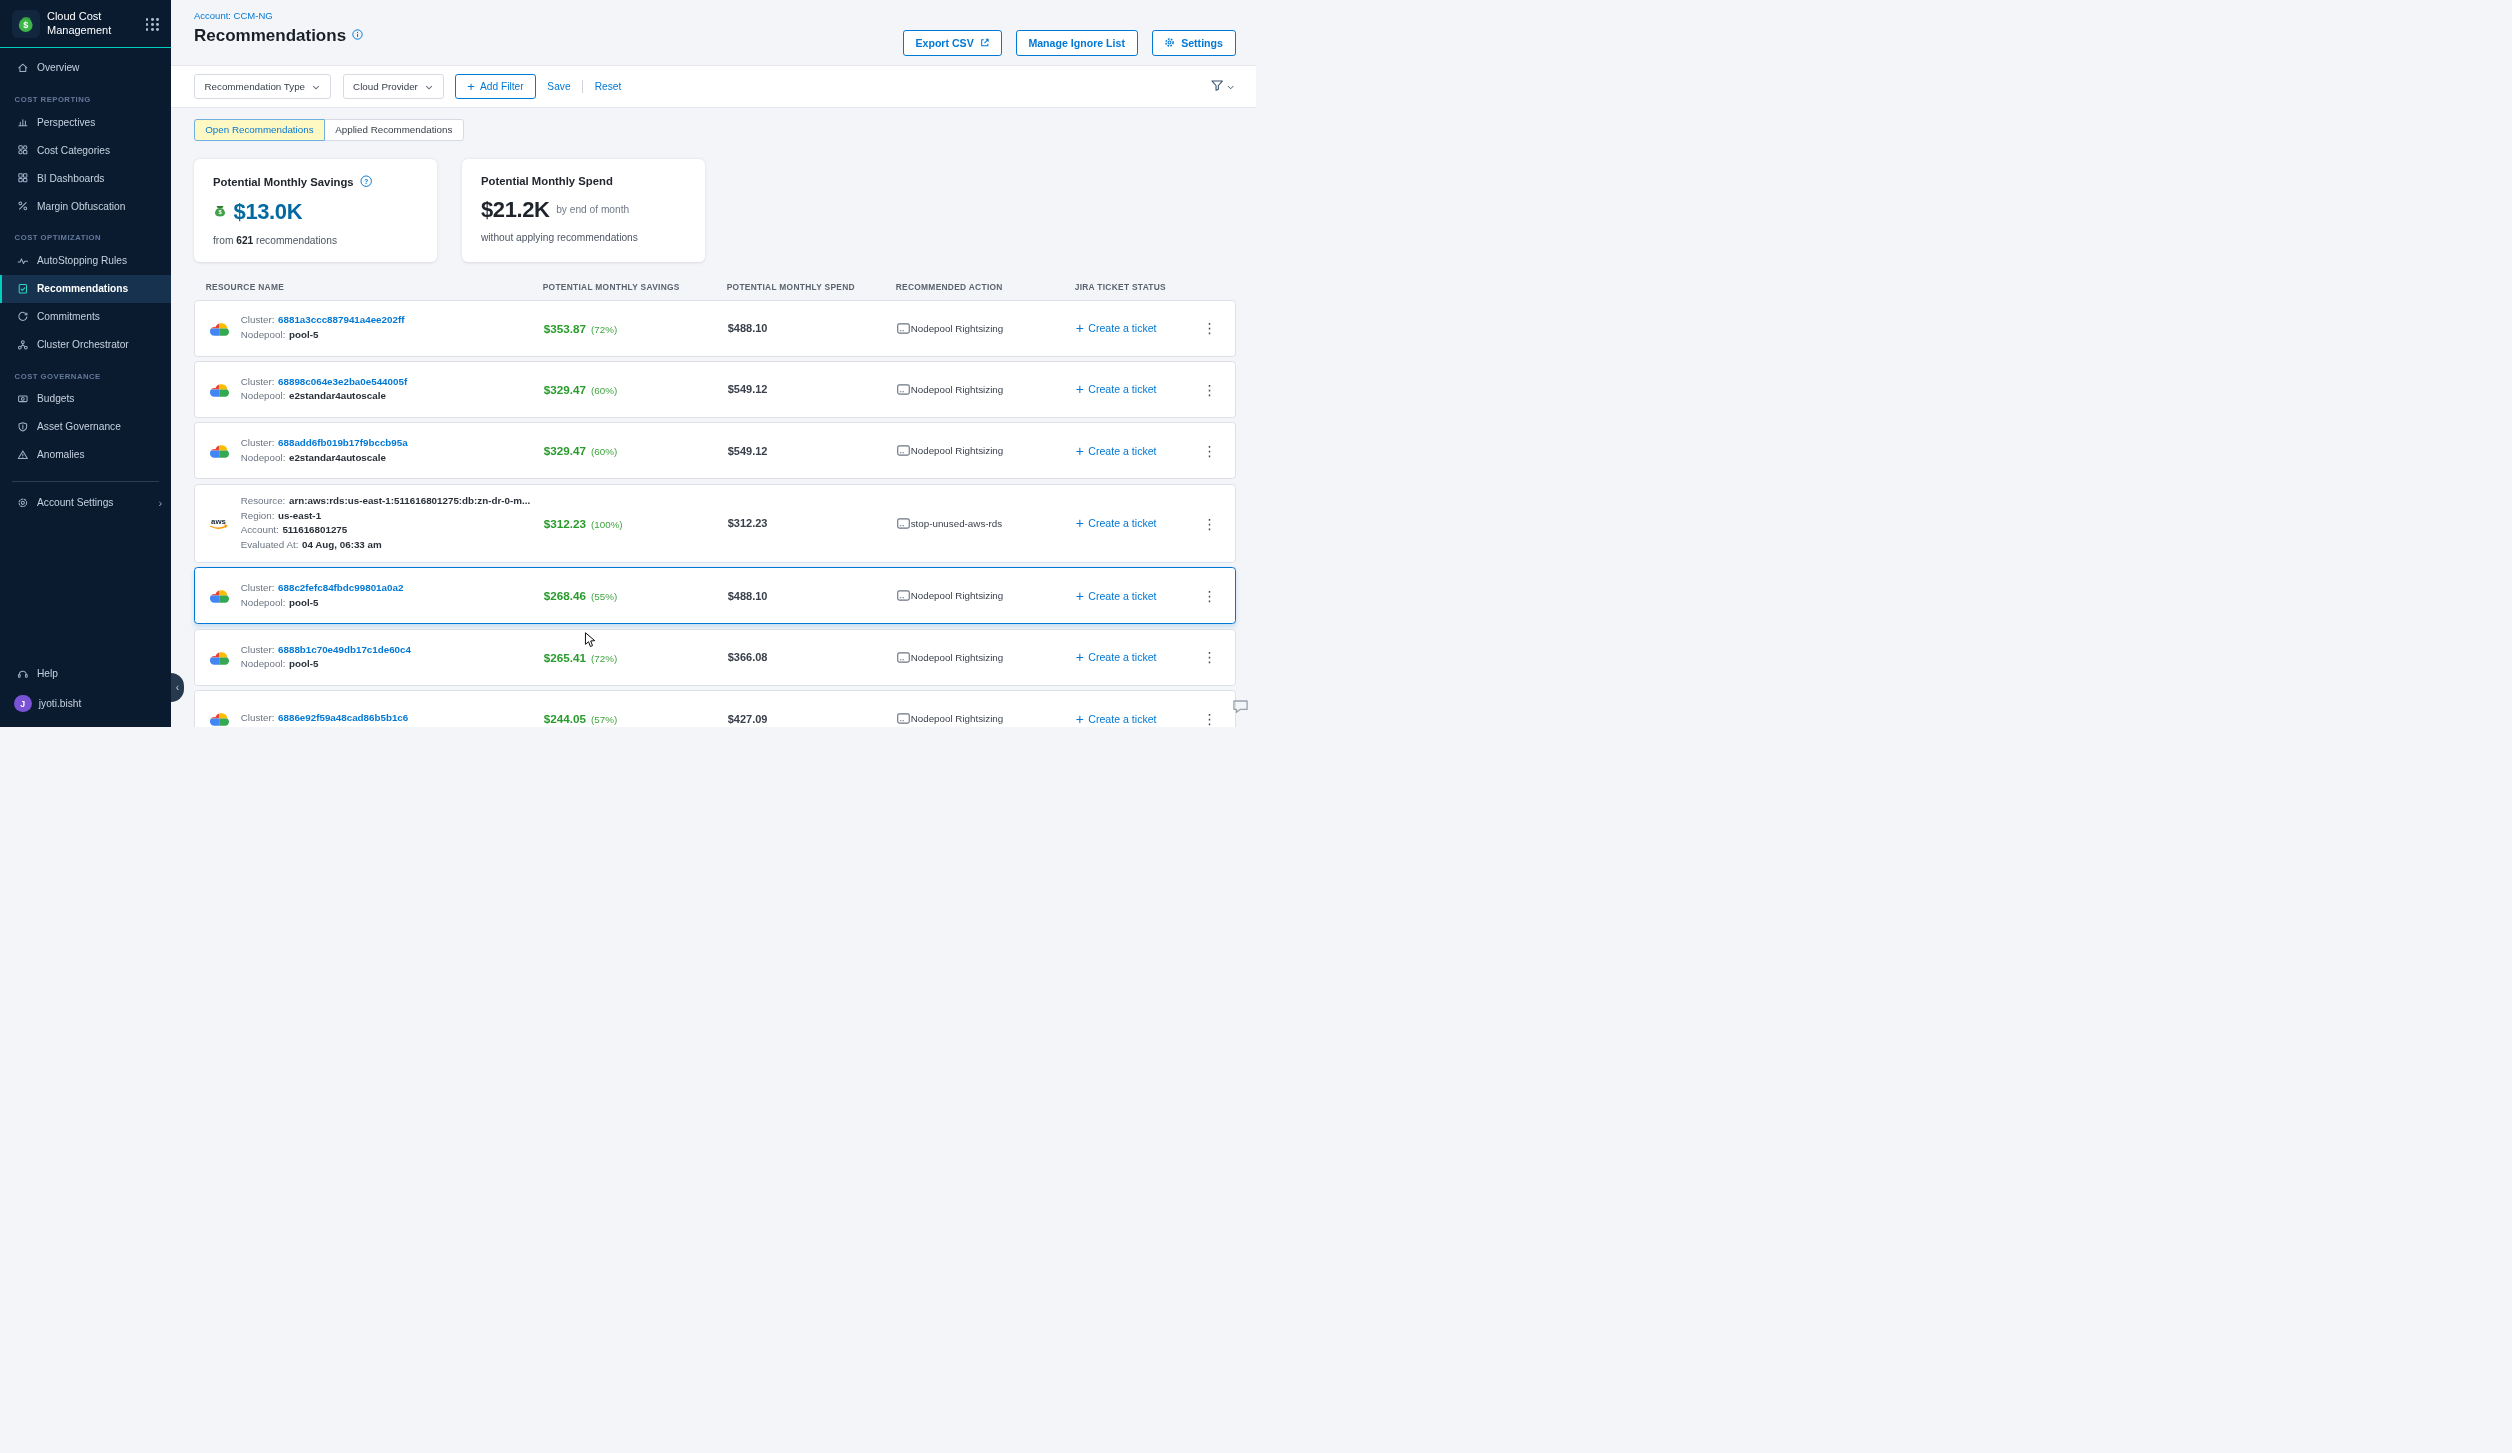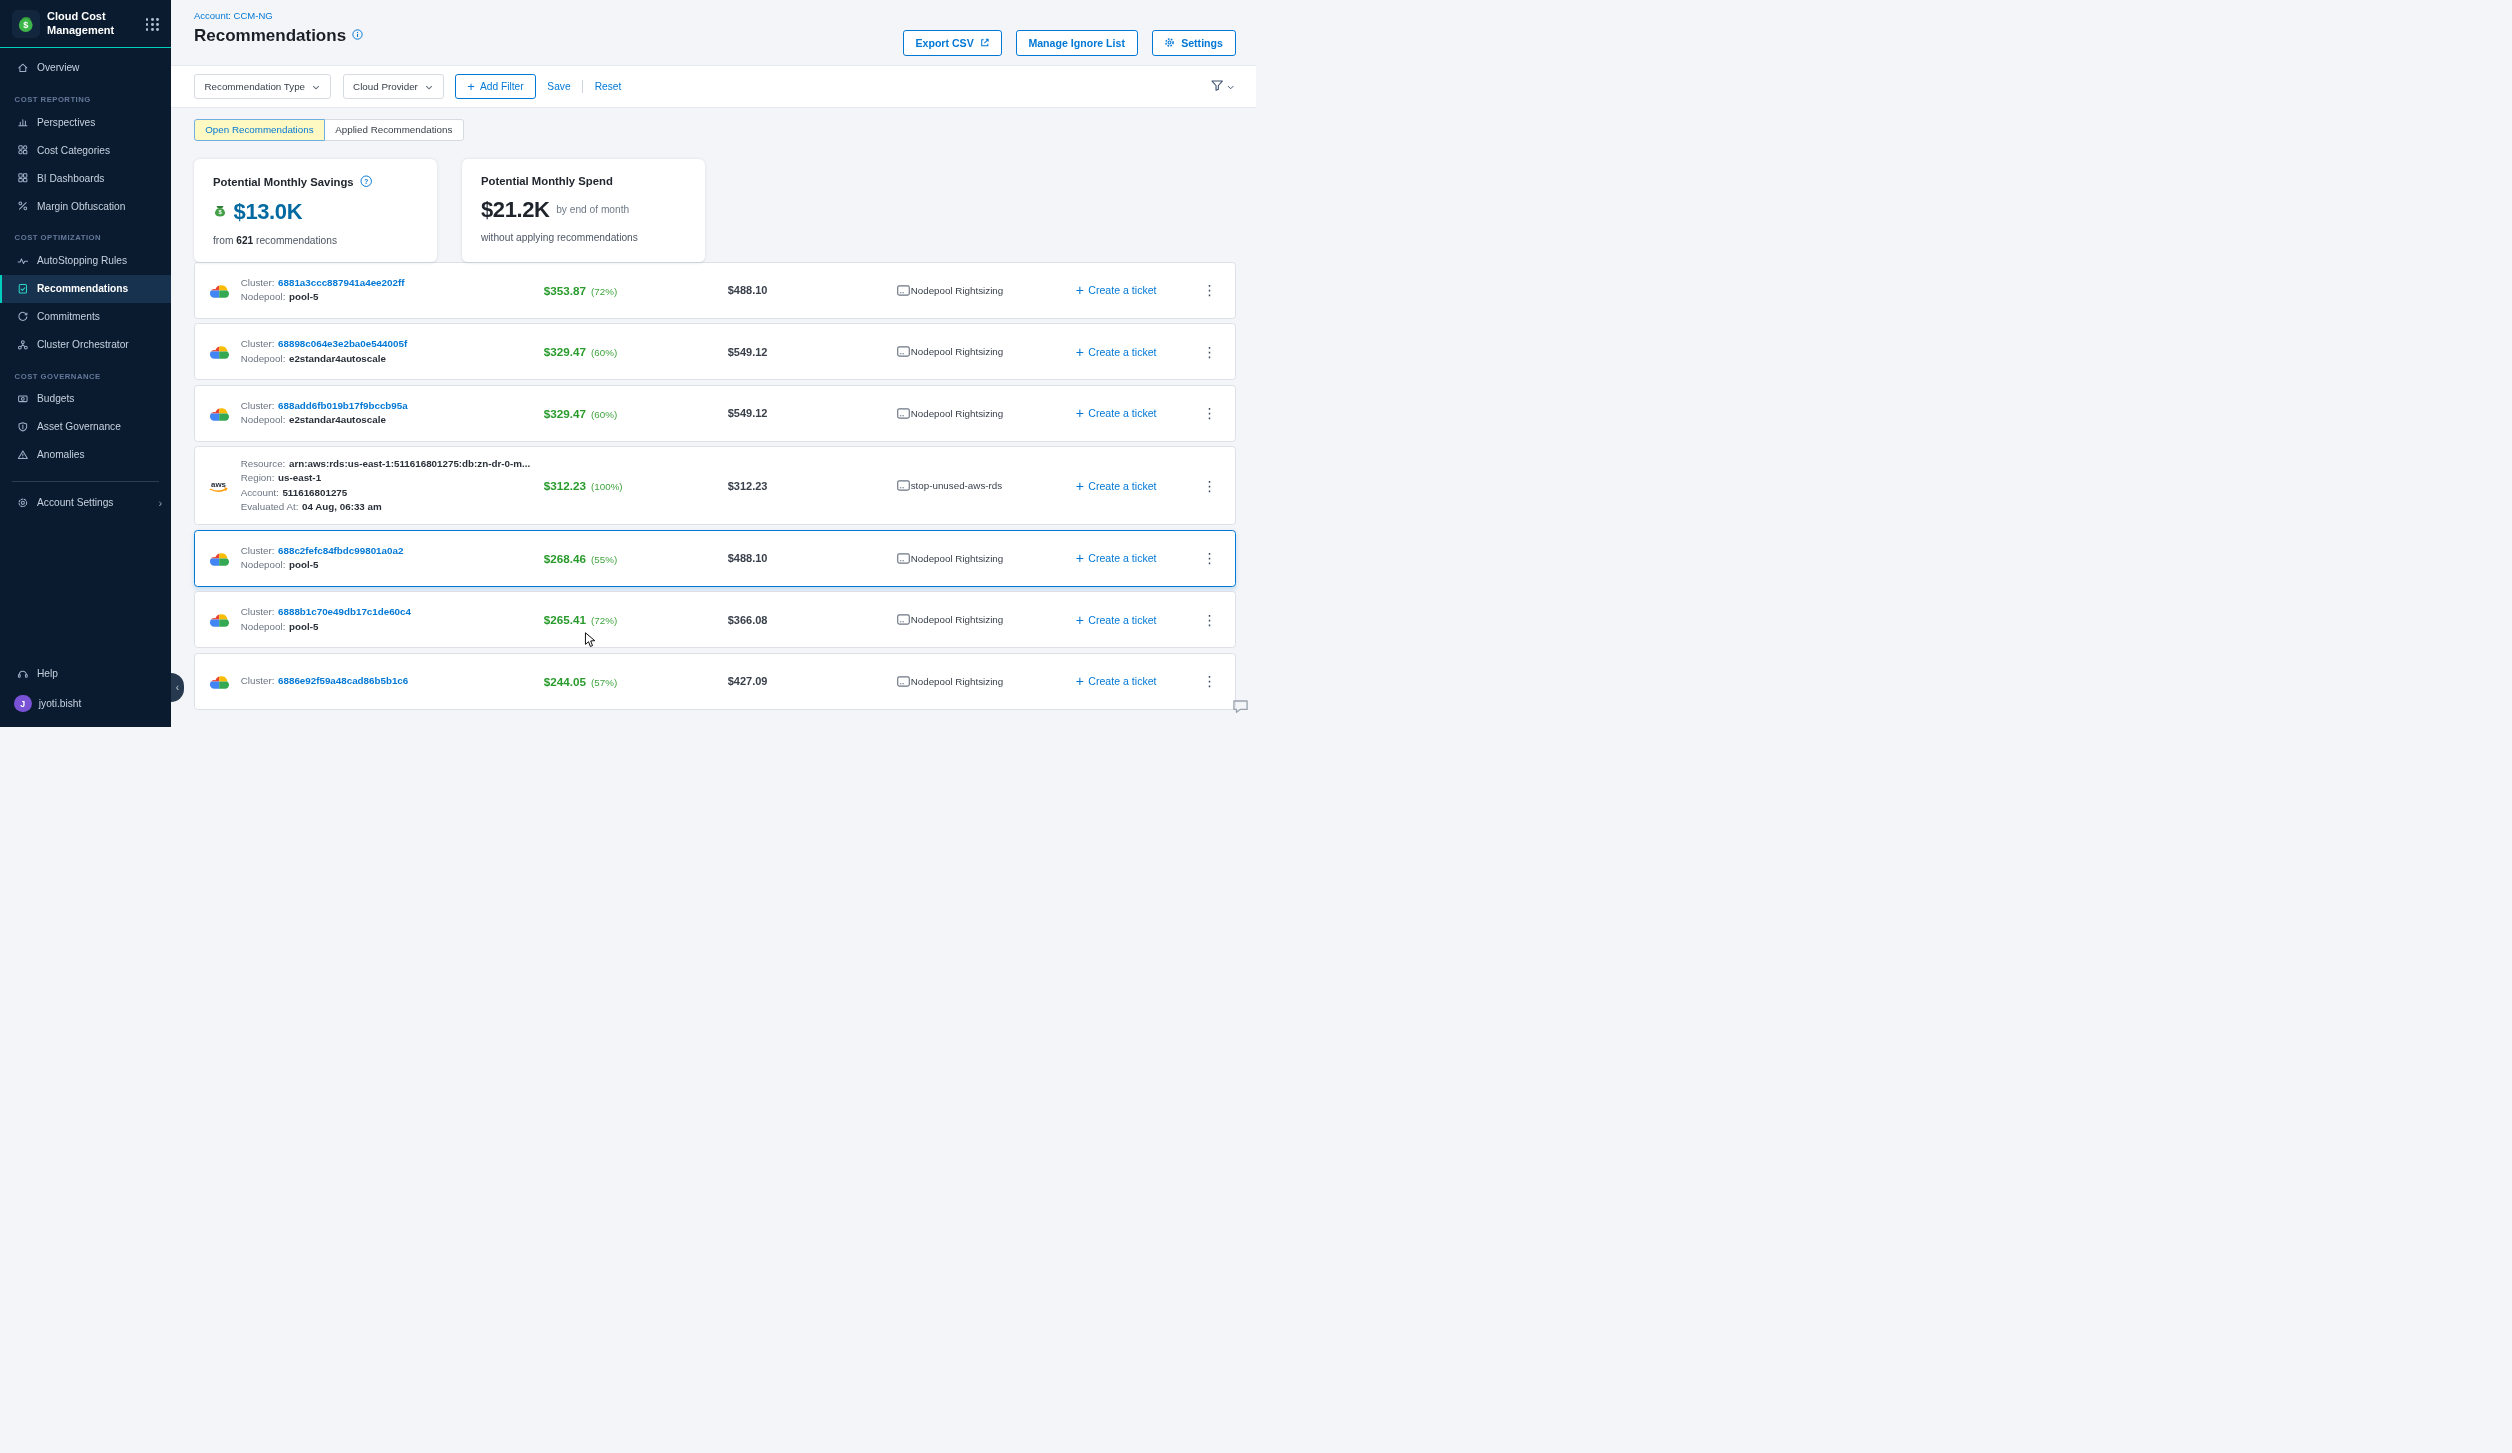--- a/index.html
+++ b/index.html
@@ -4,21 +4,21 @@
 <style>
   *{box-sizing:border-box;margin:0;padding:0}
   html,body{width:1256px;height:727px;overflow:hidden}
   body{font-family:"Liberation Sans",sans-serif;background:#f4f5f8;position:relative;font-size:10.2px;color:#22262e}
   .app{display:flex;width:100%;height:100%}
 
   
   .sidebar{width:171px;min-width:171px;background:#0a1b30;color:#c7d2e0;display:flex;flex-direction:column;position:relative;z-index:2}
   .side-header{display:flex;align-items:center;gap:7.3px;padding:10.2px 10.2px 8.8px 11.7px;border-bottom:1.5px solid #00cfc0}
   .logo{width:28px;height:28px;border-radius:5.8px;background:#12263e;display:flex;align-items:center;justify-content:center;flex:none}
-  .app-title{flex:1;font-size:11px;font-weight:700;color:#fff;line-height:1.25}
+  .app-title{flex:1;font-size:11px;font-weight:400;color:#fff;line-height:1.25}
   .app-title span{display:block}
   .apps-grid{display:grid;grid-template-columns:repeat(3,2.9px);grid-gap:2.2px;cursor:pointer;padding:2.2px}
   .apps-grid i{width:2.9px;height:2.9px;border-radius:50%;background:#aebdcf}
   .side-nav{padding-top:5.8px}
   .nav-section{font-size:7.7px;letter-spacing:0.5px;color:#64789a;margin:13px 0 4.4px 14.6px;font-weight:700}
   .nav-item{display:flex;align-items:center;gap:8px;height:28px;padding:0 8.8px 0 14px;font-size:10.2px;color:#c7d2e0;cursor:pointer;border-left:2.2px solid transparent}
   .nav-item .nicon{width:13px;display:flex;align-items:center;justify-content:center;flex:none}
   .nav-item.active{background:#17324f;border-left-color:#00cfc0;color:#fff;font-weight:600}
   .nav-item.active .nicon svg *{stroke:#2fd6c6}
   .side-divider{height:0.7px;background:rgba(255,255,255,.14);margin:11.7px 11.7px 7.3px 11.7px}
@@ -385,20 +385,28 @@
             <span>Potential Monthly Spend</span>
           </div>
           <div class="amount-row">
             <span class="big-amount dark">$21.2K</span>
             <span class="when">by end of month</span>
           </div>
           <div class="from-line">without applying recommendations</div>
         </div>
       </div>
 
+      <div class="thead grid">
+        <span>RESOURCE NAME</span>
+        <span>POTENTIAL MONTHLY SAVINGS</span>
+        <span>POTENTIAL MONTHLY SPEND</span>
+        <span>RECOMMENDED ACTION</span>
+        <span>JIRA TICKET STATUS</span>
+        <span></span>
+      </div>
 
       <div class="rows">
           <div class="row-card grid">
     <div class="res-cell">
       <span class="picon">
                 <svg width="20.4" height="17" viewBox="0 0 28 23">
                   <defs>
                     <clipPath id="gc0">
                       <path d="M7.5 21.5a6 6 0 1 1 1.3-11.8A8.6 8.6 0 0 1 25.4 12a5.4 5.4 0 0 1-2.1 9.5z"></path>
                     </clipPath>

